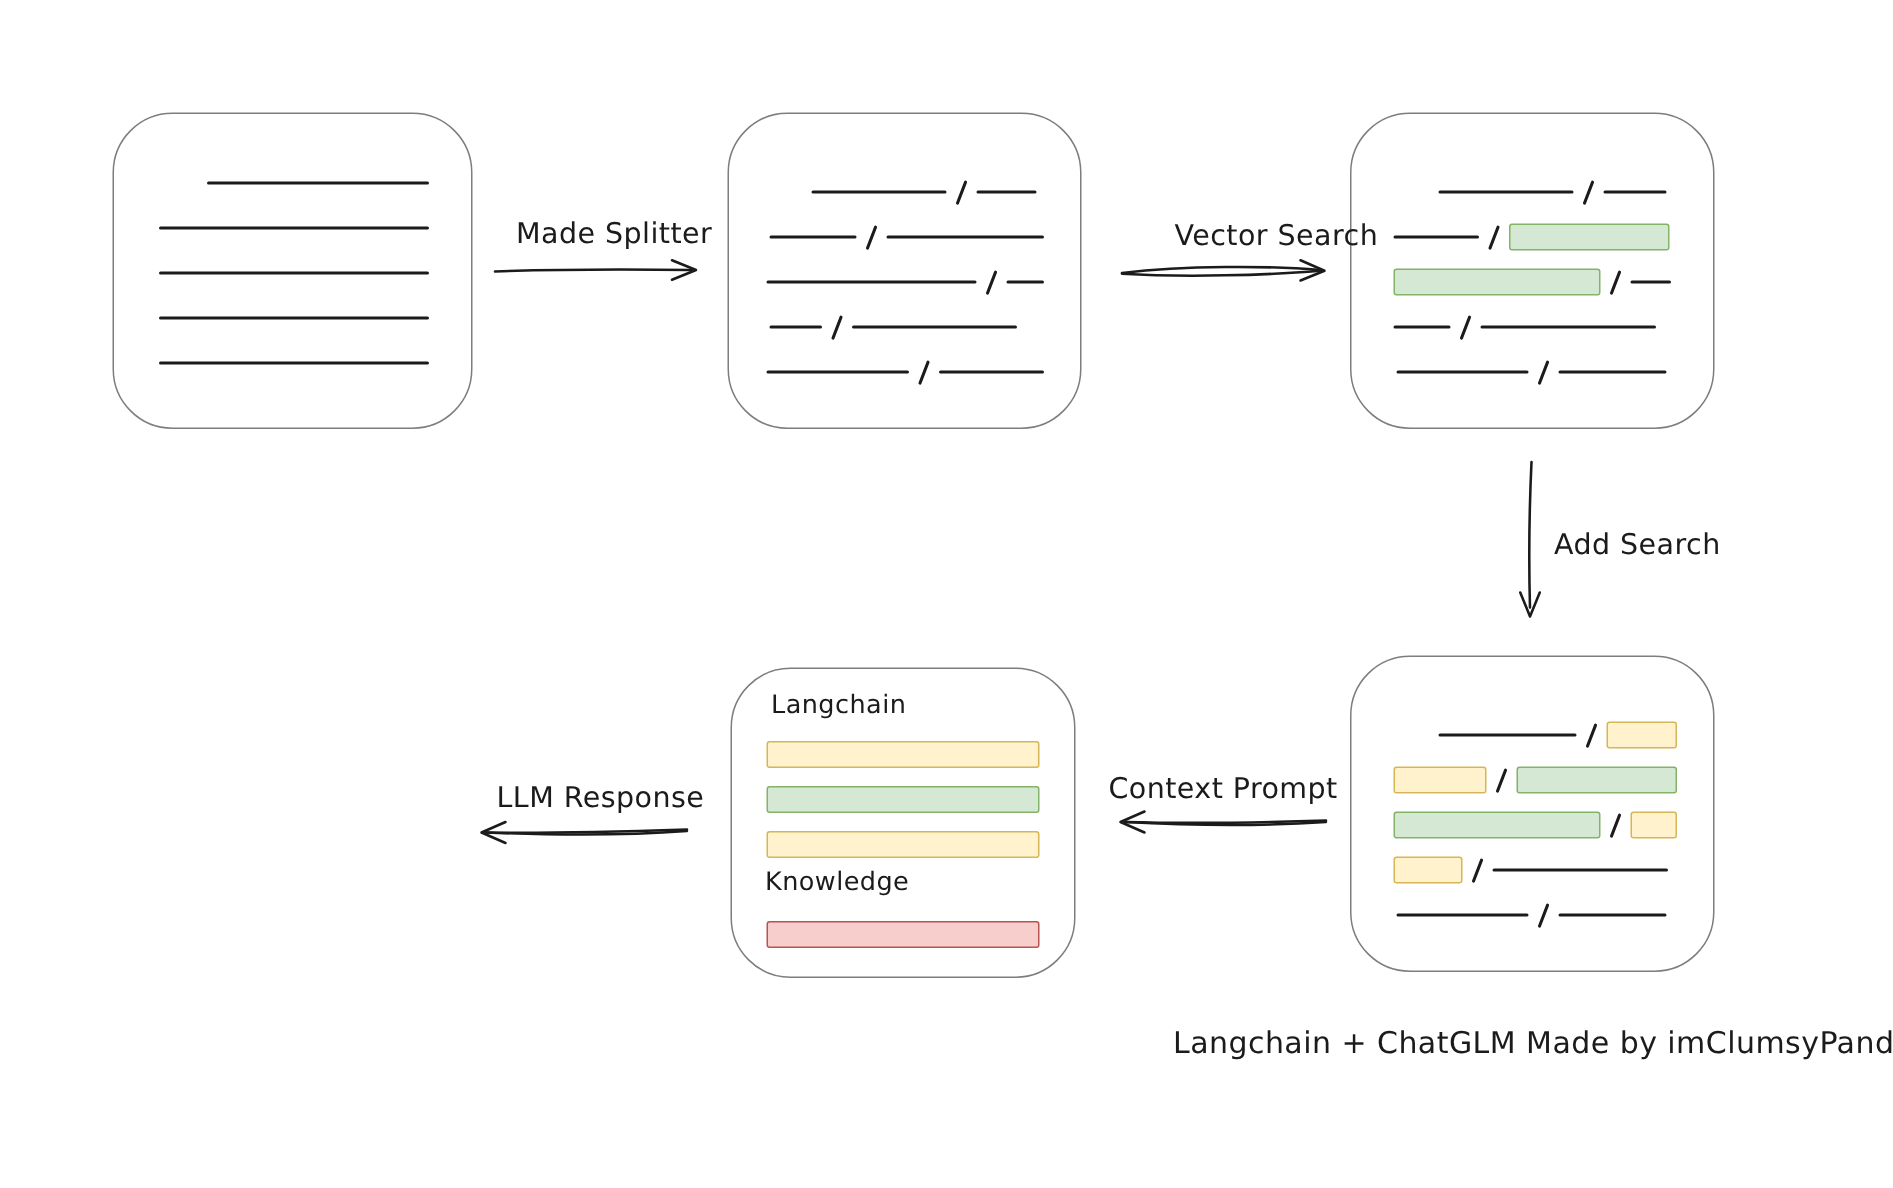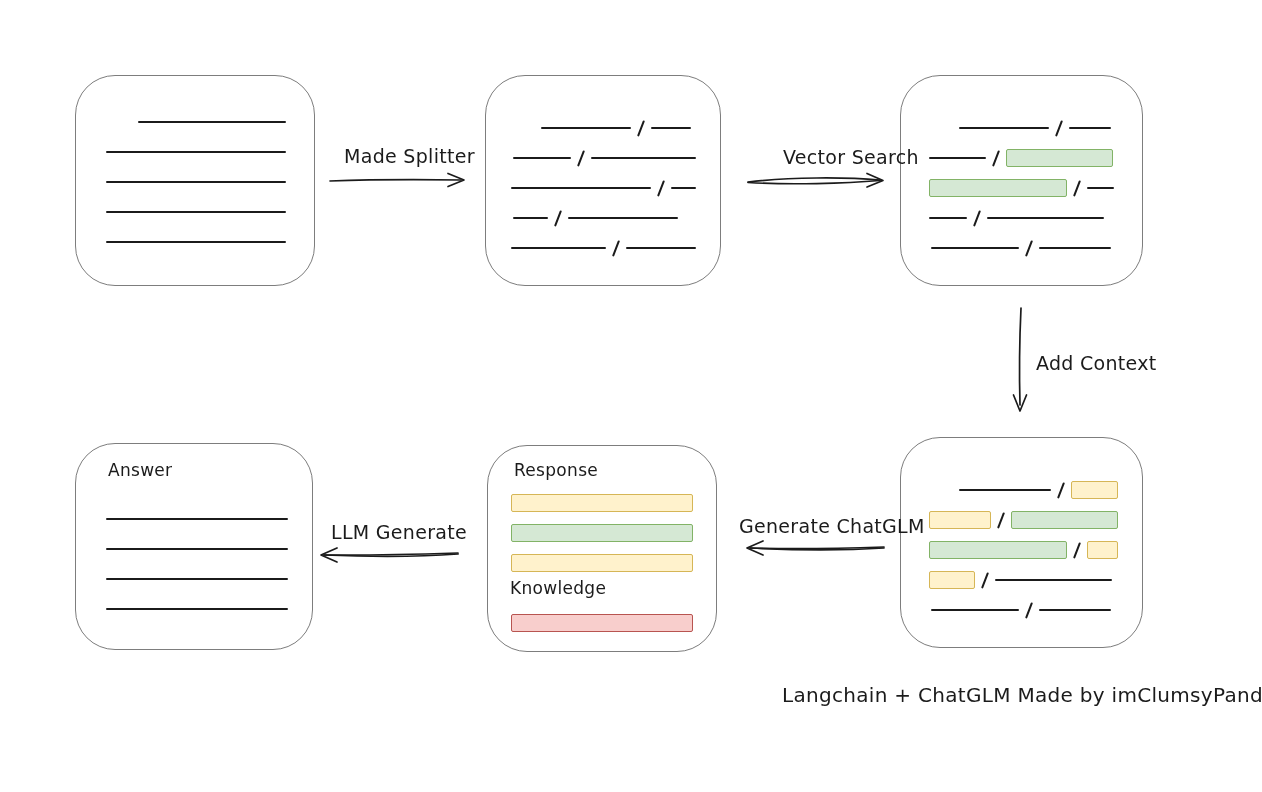--- a/index.html
+++ b/index.html
@@ -138,85 +138,68 @@
         </div>
         <div class="row" style="margin-left: 30px;">
           <span class="seg-line" style="width: 88px;"></span>
           <span class="slash"></span>
           <span class="seg-line" style="width: 72px;"></span>
         </div>
       </div>
   </div>
 
   <div class="box" style="left:487px;top:445px;width:230px;height:207px;">
-    <div class="box-title" style="left:26px;top:14px;">Response</div>
+    <div class="box-title" style="left:26px;top:14px;">Langchain</div>
     <div class="rows abs" style="left:0;top:42px;right:0;">
         <div class="row" style="margin-left: 23px;">
           <span class="chunk yellow" style="width: 182px;"></span>
         </div>
         <div class="row" style="margin-left: 23px;">
           <span class="chunk green" style="width: 182px;"></span>
         </div>
         <div class="row" style="margin-left: 23px;">
           <span class="chunk yellow" style="width: 182px;"></span>
         </div>
       </div>
     <div class="box-title" style="left:22px;top:132px;">Knowledge</div>
     <div class="rows abs" style="left:0;top:162px;right:0;">
         <div class="row" style="margin-left: 23px;">
           <span class="chunk red" style="width: 182px;"></span>
         </div>
       </div>
   </div>
 
-  <div class="box" style="left:75px;top:443px;width:238px;height:207px;">
-    <div class="box-title" style="left:32px;top:16px;">Answer</div>
-    <div class="rows" style="padding-top:60px;">
-        <div class="row" style="margin-left: 30px;">
-          <span class="seg-line" style="width: 182px;"></span>
-        </div>
-        <div class="row" style="margin-left: 30px;">
-          <span class="seg-line" style="width: 182px;"></span>
-        </div>
-        <div class="row" style="margin-left: 30px;">
-          <span class="seg-line" style="width: 182px;"></span>
-        </div>
-        <div class="row" style="margin-left: 30px;">
-          <span class="seg-line" style="width: 182px;"></span>
-        </div>
-      </div>
-  </div>
 
   <div class="arrow-label" style="left:344px;top:145px;">Made Splitter</div>
   <svg class="arrow" style="left:327px;top:167px;" width="146" height="26" viewBox="0 0 146 26">
     <path d="M3 14 C 45 12.5, 95 12.5, 134 13"></path>
     <path d="M121 6.5 L 137 13 L 121 19.5"></path>
   </svg>
 
   <div class="arrow-label" style="left:783px;top:146px;">Vector Search</div>
   <svg class="arrow" style="left:745px;top:167px;" width="146" height="26" viewBox="0 0 146 26">
     <path d="M3 15 C 45 10, 100 10, 135 13"></path>
     <path d="M3 15.5 C 45 18, 100 16.5, 135 13.5"></path>
     <path d="M122 6.5 L 138 13.5 L 122 20"></path>
   </svg>
 
-  <div class="arrow-label" style="left:1036px;top:352px;">Add Context</div>
+  <div class="arrow-label" style="left:1036px;top:352px;">Add Search</div>
   <svg class="arrow" style="left:1006px;top:305px;" width="30" height="116" viewBox="0 0 30 116">
     <path d="M15 3 C 13.5 35, 13 65, 14 100"></path>
     <path d="M7.5 90 L 14 106 L 20.5 90"></path>
   </svg>
 
-  <div class="arrow-label" style="left:739px;top:515px;">Generate ChatGLM</div>
+  <div class="arrow-label" style="left:739px;top:515px;">Context Prompt</div>
   <svg class="arrow" style="left:738px;top:535px;" width="150" height="26" viewBox="0 0 150 26">
     <path d="M146 12 C 100 13.5, 50 14, 12 13"></path>
     <path d="M146 13 C 100 16, 50 15, 12 13"></path>
     <path d="M25 6 L 9 13 L 25 20"></path>
   </svg>
 
-  <div class="arrow-label" style="left:331px;top:521px;">LLM Generate</div>
+  <div class="arrow-label" style="left:331px;top:521px;">LLM Response</div>
   <svg class="arrow" style="left:316px;top:542px;" width="146" height="26" viewBox="0 0 146 26">
     <path d="M142 11 C 95 12.5, 45 13.5, 8 13"></path>
     <path d="M142 12 C 95 15.5, 45 14.5, 8 13"></path>
     <path d="M21 6 L 5 13 L 21 20"></path>
   </svg>
 
   <div class="caption" style="left:782px;top:683px;">Langchain + ChatGLM Made by imClumsyPanda</div>
 
 </div>
 

